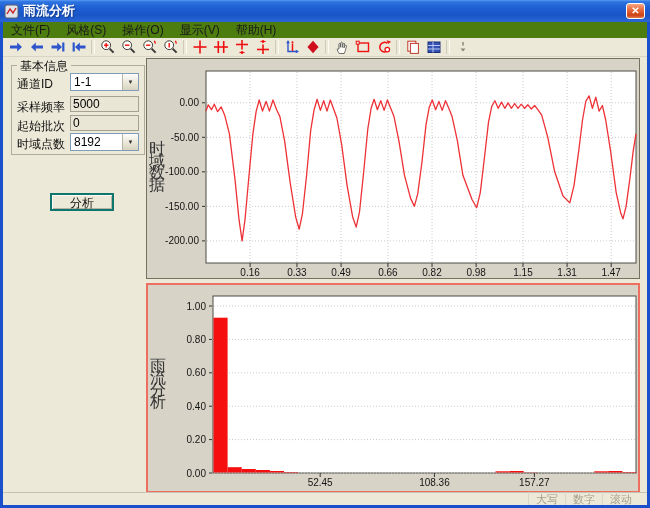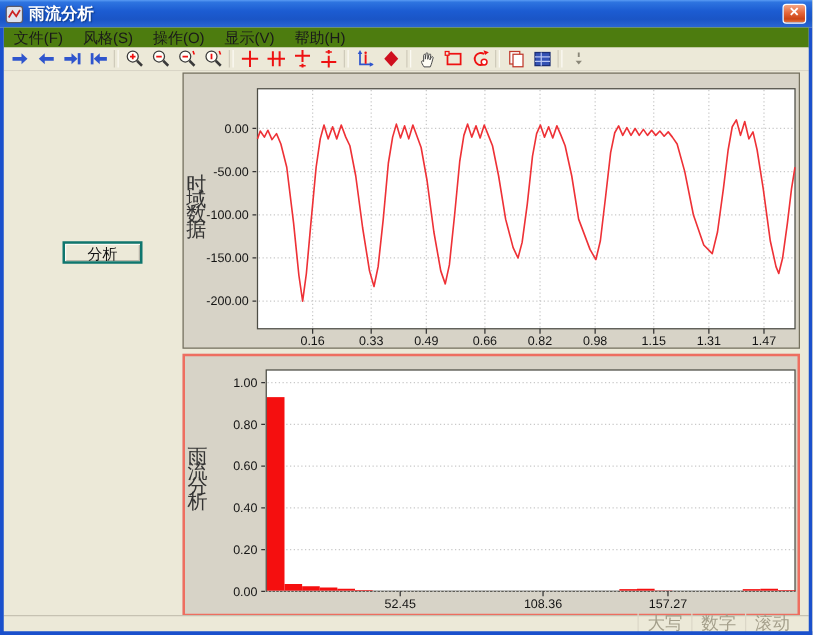--- a/index.html
+++ b/index.html
@@ -49,21 +49,21 @@
   .chartpanel{position:absolute;box-sizing:border-box;background:#d7d3c7;}
   #panel-top{left:146px;top:58px;width:494px;height:221px;border:1px solid #75715f;}
   #panel-bot{left:146px;top:283px;width:494px;height:210px;border:2px solid #ee6e60;}
   .ylabel{position:absolute;width:13px;font-size:16px;line-height:12px;word-break:break-all;
     color:#333;text-align:right;}
   svg text{font-family:"Liberation Sans","DejaVu Sans",sans-serif;font-size:10px;fill:#141414;}
   
   #statusbar{left:3px;top:492px;width:644px;height:13px;background:#ece9d8;
     border-top:1px solid #c6c2b2;display:flex;align-items:center;justify-content:flex-end;
     padding-right:8px;box-sizing:border-box;}
-  #statusbar span{color:#a49f8b;font-size:14px;padding:0 7px;border-left:1px solid #dbd7c7;}
+  #statusbar span{color:#a49f8b;font-size:11px;padding:0 7px;border-left:1px solid #dbd7c7;}
 </style>
 </head>
 <body>
 
 <div>
 
   <div id="titlebar" class="abs">
     <span id="app-icon">
       <svg width="15" height="15" viewBox="0 0 15 15">
           <rect x="1" y="1" width="13" height="13" rx="2" fill="#dfe3ec" stroke="#5a5a6a"></rect>
@@ -223,20 +223,37 @@
         <svg width="16" height="16" viewBox="0 0 16 16">
           <line x1="8" y1="3" x2="8" y2="6.5" stroke="#8a8778" stroke-width="1.5"></line>
           <path d="M5.5 9.5h5L8 12.5z" fill="#8a8778"></path>
         </svg>
       </button>
     </div>
 
   <div id="client" class="abs">
 
     <div class="abs" style="left:0;top:0;width:143px;height:435px;">
+      <div class="group" style="left:8px;top:8px;width:132px;height:88px;">
+        <span class="gtitle">基本信息</span>
+        <span class="row-label" style="left:5px;top:10px;">通道ID</span>
+        <span class="row-label" style="left:5px;top:33px;">采样频率</span>
+        <span class="row-label" style="left:5px;top:52px;">起始批次</span>
+        <span class="row-label" style="left:5px;top:70px;">时域点数</span>
+        <div class="combo" style="left:58px;top:7px;width:69px;height:18px;">
+          <span class="cval">1-1</span>
+          <span class="cbtn">▼</span>
+        </div>
+        <input class="field ro" style="left: 58px; top: 30px; width: 69px; height: 16px;" readonly="" value="5000">
+        <input class="field ro" style="left: 58px; top: 49px; width: 69px; height: 16px;" readonly="" value="0">
+        <div class="combo" style="left:58px;top:67px;width:69px;height:18px;">
+          <span class="cval">8192</span>
+          <span class="cbtn">▼</span>
+        </div>
+      </div>
 
 
       <button id="analyze-btn" style="top:136px;">分析</button>
     </div>
 
     <div id="panel-top" class="chartpanel" style="left:143px;top:1px;">
       <div class="ylabel" style="left:2px;top:84px;">时域数据</div>
       <svg id="chart0" width="492" height="219">
           <rect x="59" y="12" width="430" height="192" fill="#ffffff" stroke="#4d4d45"></rect>
           <line x1="60" y1="43.76978417266187" x2="488" y2="43.76978417266187" stroke="#c9c9c9" stroke-dasharray="1 2"></line>

